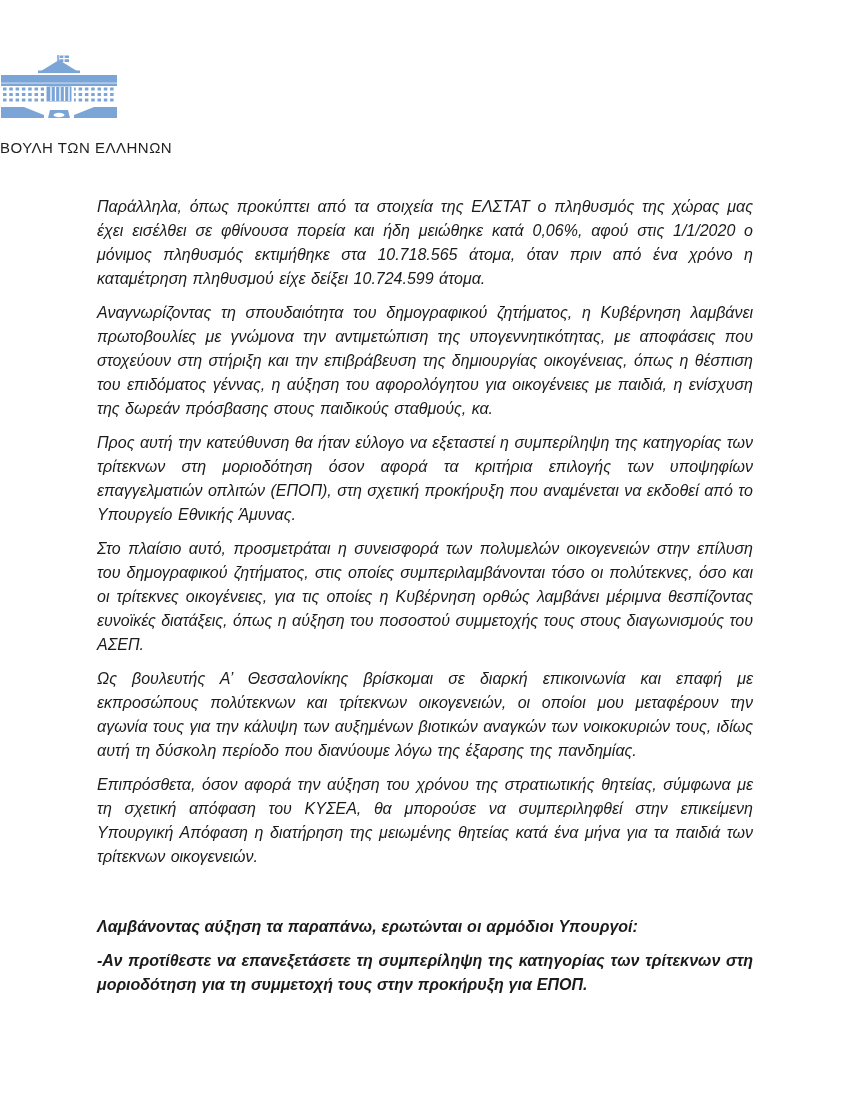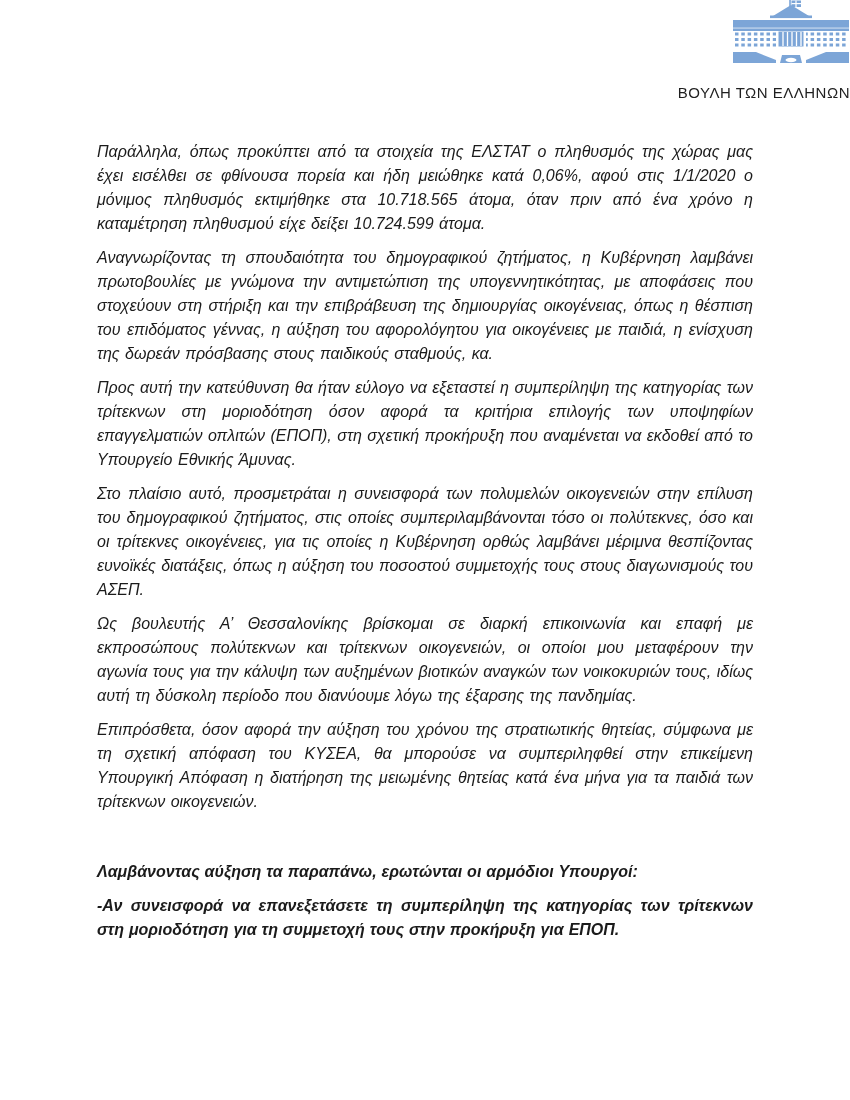--- a/index.html
+++ b/index.html
@@ -12,21 +12,22 @@
     color: #1b1b1b;
     overflow: hidden;
   }
   .page {
     width: 850px;
     height: 1100px;
     background: #ffffff;
     position: relative;
   }
   .doc-header {
-    text-align: right;
+    padding-top: 55px;
+    text-align: left;
   }
   .logo-wrap {
     display: inline-block;
     line-height: 0;
   }
   .doc-caption {
     margin-top: 16px;
     font-size: 15px;
     letter-spacing: 0.5px;
     color: #1f1f1f;
@@ -114,16 +115,16 @@
     <p>Παράλληλα, όπως προκύπτει από τα στοιχεία της ΕΛΣΤΑΤ ο πληθυσμός της χώρας μας έχει εισέλθει σε φθίνουσα πορεία και ήδη μειώθηκε κατά 0,06%, αφού στις 1/1/2020 ο μόνιμος πληθυσμός εκτιμήθηκε στα 10.718.565 άτομα, όταν πριν από ένα χρόνο η καταμέτρηση πληθυσμού είχε δείξει 10.724.599 άτομα.</p>
     <p>Αναγνωρίζοντας τη σπουδαιότητα του δημογραφικού ζητήματος, η Κυβέρνηση λαμβάνει πρωτοβουλίες με γνώμονα την αντιμετώπιση της υπογεννητικότητας, με αποφάσεις που στοχεύουν στη στήριξη και την επιβράβευση της δημιουργίας οικογένειας, όπως η θέσπιση του επιδόματος γέννας, η αύξηση του αφορολόγητου για οικογένειες με παιδιά, η ενίσχυση της δωρεάν πρόσβασης στους παιδικούς σταθμούς, κα.</p>
     <p>Προς αυτή την κατεύθυνση θα ήταν εύλογο να εξεταστεί η συμπερίληψη της κατηγορίας των τρίτεκνων στη μοριοδότηση όσον αφορά τα κριτήρια επιλογής των υποψηφίων επαγγελματιών οπλιτών (ΕΠΟΠ), στη σχετική προκήρυξη που αναμένεται να εκδοθεί από το Υπουργείο Εθνικής Άμυνας.</p>
     <p>Στο πλαίσιο αυτό, προσμετράται η συνεισφορά των πολυμελών οικογενειών στην επίλυση του δημογραφικού ζητήματος, στις οποίες συμπεριλαμβάνονται τόσο οι πολύτεκνες, όσο και οι τρίτεκνες οικογένειες, για τις οποίες η Κυβέρνηση ορθώς λαμβάνει μέριμνα θεσπίζοντας ευνοϊκές διατάξεις, όπως η αύξηση του ποσοστού συμμετοχής τους στους διαγωνισμούς του ΑΣΕΠ.</p>
     <p>Ως βουλευτής Α’ Θεσσαλονίκης βρίσκομαι σε διαρκή επικοινωνία και επαφή με εκπροσώπους πολύτεκνων και τρίτεκνων οικογενειών, οι οποίοι μου μεταφέρουν την αγωνία τους για την κάλυψη των αυξημένων βιοτικών αναγκών των νοικοκυριών τους, ιδίως αυτή τη δύσκολη περίοδο που διανύουμε λόγω της έξαρσης της πανδημίας.</p>
     <p>Επιπρόσθετα, όσον αφορά την αύξηση του χρόνου της στρατιωτικής θητείας, σύμφωνα με τη σχετική απόφαση του ΚΥΣΕΑ, θα μπορούσε να συμπεριληφθεί στην επικείμενη Υπουργική Απόφαση η διατήρηση της μειωμένης θητείας κατά ένα μήνα για τα παιδιά των τρίτεκνων οικογενειών.</p>
 
     <div class="pre-question-gap"></div>
 
     <p class="bold">Λαμβάνοντας αύξηση τα παραπάνω, ερωτώνται οι αρμόδιοι Υπουργοί:</p>
-    <p class="bold">-Αν συνεισφορά να επανεξετάσετε τη συμπερίληψη της κατηγορίας των τρίτεκνων στη μοριοδότηση για τη συμμετοχή τους στην προκήρυξη για ΕΠΟΠ.</p>
+    <p class="bold">-Αν προτίθεστε να επανεξετάσετε τη συμπερίληψη της κατηγορίας των τρίτεκνων στη μοριοδότηση για τη συμμετοχή τους στην προκήρυξη για ΕΠΟΠ.</p>
   </div>
 
 </div>
 
 </body></html>

